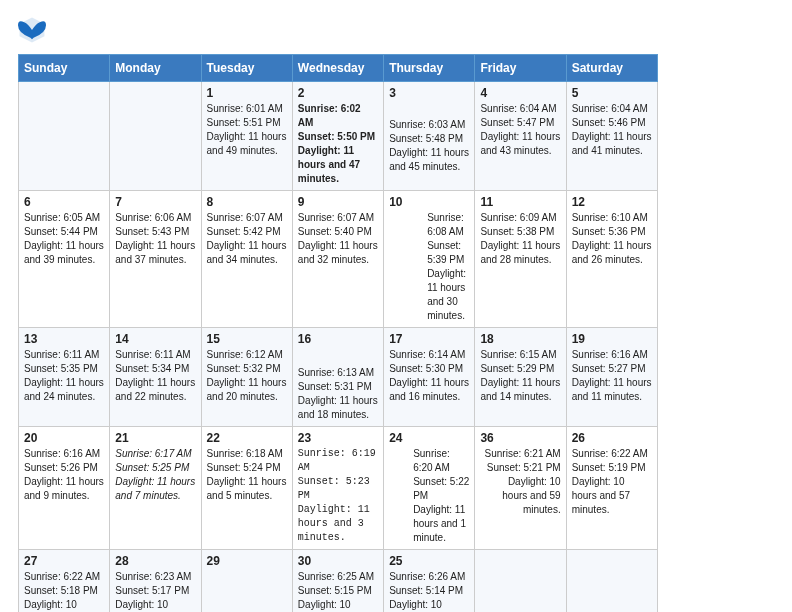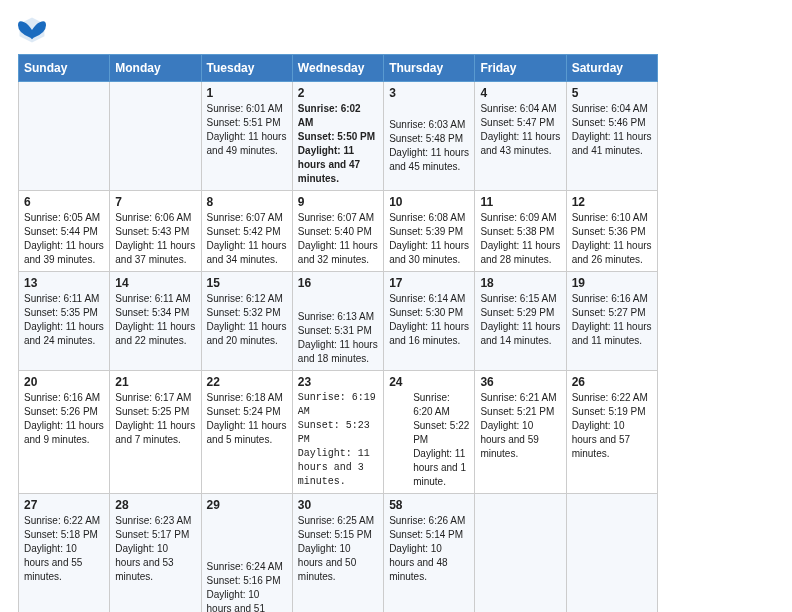--- a/index.html
+++ b/index.html
@@ -195,21 +195,21 @@
 Daylight: 11 hours and 34 minutes.</div>
           </td>
           <td>
             <span class="day-num">9</span>
             <div class="day-info" style="white-space: pre-line;">Sunrise: 6:07 AM
 Sunset: 5:40 PM
 Daylight: 11 hours and 32 minutes.</div>
           </td>
           <td>
             <span class="day-num">10</span>
-            <div class="day-info" style="white-space: pre-line;">Sunrise: 6:08 AM
+            <div class="day-info" style="white-space: pre-line; margin-left: 38px;">Sunrise: 6:08 AM
 Sunset: 5:39 PM
 Daylight: 11 hours and 30 minutes.</div>
           </td>
           <td>
             <span class="day-num">11</span>
             <div class="day-info" style="white-space: pre-line;">Sunrise: 6:09 AM
 Sunset: 5:38 PM
 Daylight: 11 hours and 28 minutes.</div>
           </td>
           <td>
@@ -265,21 +265,21 @@
         </tr>
         <tr>
           <td>
             <span class="day-num">20</span>
             <div class="day-info" style="white-space: pre-line;">Sunrise: 6:16 AM
 Sunset: 5:26 PM
 Daylight: 11 hours and 9 minutes.</div>
           </td>
           <td>
             <span class="day-num">21</span>
-            <div class="day-info" style="white-space: pre-line;">Sunrise: 6:17 AM
+            <div class="day-info" style="white-space: pre-line; font-style: italic;">Sunrise: 6:17 AM
 Sunset: 5:25 PM
 Daylight: 11 hours and 7 minutes.</div>
           </td>
           <td>
             <span class="day-num">22</span>
             <div class="day-info" style="white-space: pre-line;">Sunrise: 6:18 AM
 Sunset: 5:24 PM
 Daylight: 11 hours and 5 minutes.</div>
           </td>
           <td>
@@ -289,21 +289,21 @@
 Daylight: 11 hours and 3 minutes.</div>
           </td>
           <td>
             <span class="day-num">24</span>
             <div class="day-info" style="white-space: pre-line; margin-left: 24px;">Sunrise: 6:20 AM
 Sunset: 5:22 PM
 Daylight: 11 hours and 1 minute.</div>
           </td>
           <td>
             <span class="day-num">36</span>
-            <div class="day-info" style="white-space: pre-line;">Sunrise: 6:21 AM
+            <div class="day-info" style="white-space: pre-line; text-align: right;">Sunrise: 6:21 AM
 Sunset: 5:21 PM
 Daylight: 10 hours and 59 minutes.</div>
           </td>
           <td>
             <span class="day-num">26</span>
             <div class="day-info" style="white-space: pre-line;">Sunrise: 6:22 AM
 Sunset: 5:19 PM
 Daylight: 10 hours and 57 minutes.</div>
           </td>
         </tr>
@@ -326,21 +326,21 @@
 Sunset: 5:16 PM
 Daylight: 10 hours and 51 minutes.</div>
           </td>
           <td>
             <span class="day-num">30</span>
             <div class="day-info" style="white-space: pre-line;">Sunrise: 6:25 AM
 Sunset: 5:15 PM
 Daylight: 10 hours and 50 minutes.</div>
           </td>
           <td>
-            <span class="day-num">58</span>
+            <span class="day-num">25</span>
             <div class="day-info" style="white-space: pre-line;">Sunrise: 6:26 AM
 Sunset: 5:14 PM
 Daylight: 10 hours and 48 minutes.</div>
           </td>
           <td class="empty"></td>
           <td class="empty"></td>
         </tr>
       </tbody>
   </table>
 </div>

